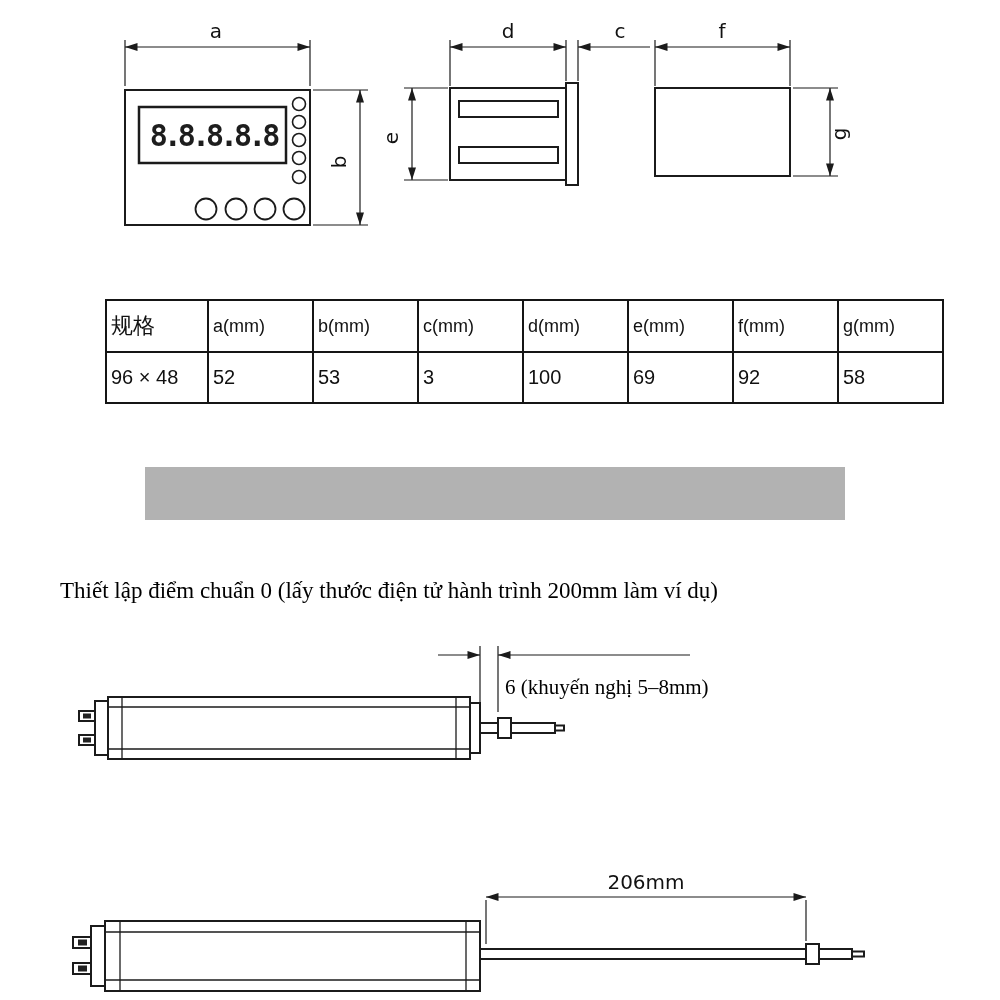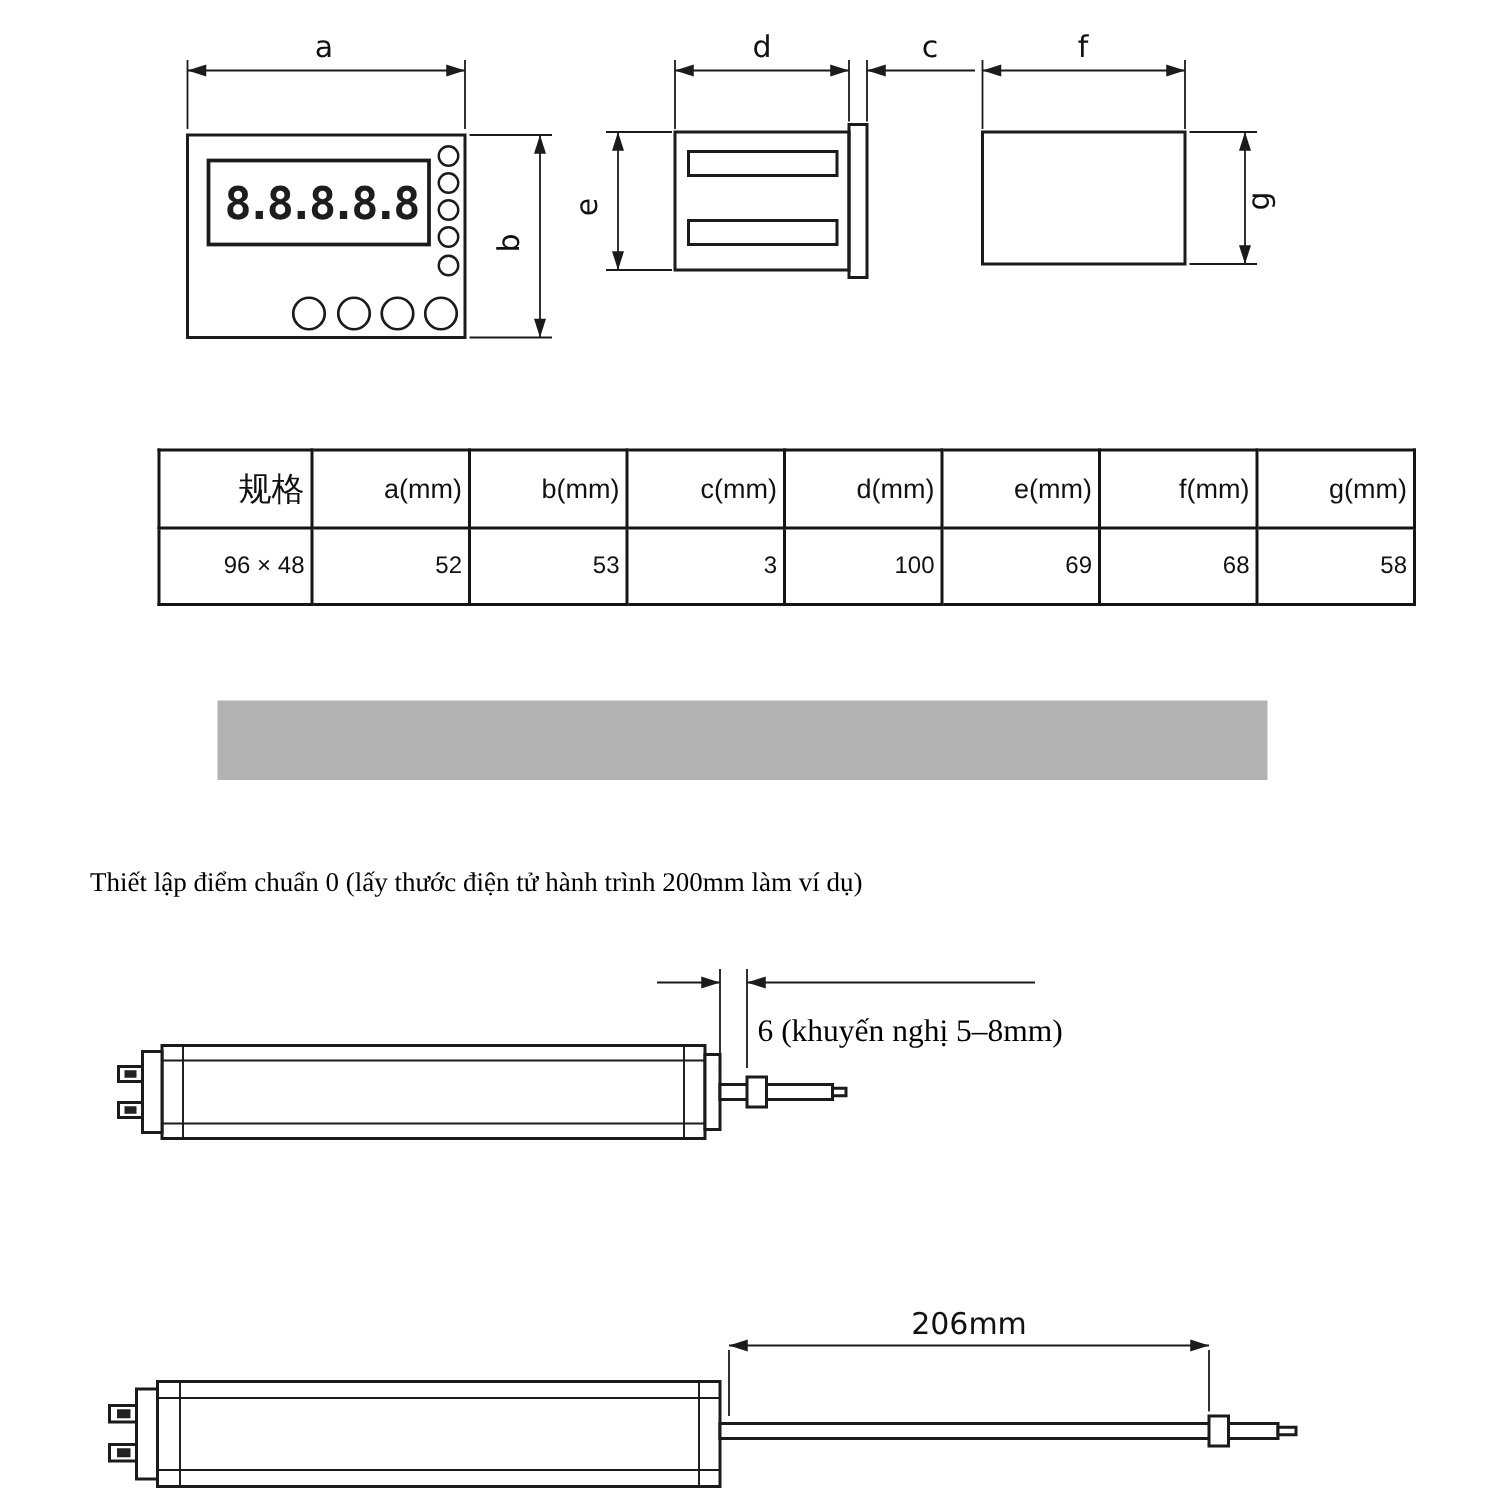--- a/index.html
+++ b/index.html
@@ -32,35 +32,35 @@
     stroke:none;
     letter-spacing:-4px;
   }
   .spec-table{
     position:absolute;left:105px;top:299px;z-index:2;
     border-collapse:collapse;table-layout:fixed;
     background:#fff;
   }
   .spec-table th,.spec-table td{
     border:2px solid #151515;
-    text-align:right;vertical-align:middle;
+    text-align:left;vertical-align:middle;
     font-weight:400;
     padding:0 4px;
   }
   .spec-table th{height:50px;font-size:18px;width:95px;}
   .spec-table th.first{width:92px;font-size:22px;}
-  .spec-table td{height:49px;font-size:16px;}
+  .spec-table td{height:49px;font-size:20px;}
   .gray-bar{
     position:absolute;left:145px;top:467px;z-index:2;
     width:700px;height:53px;background:#b2b2b2;
   }
   .section-title{
     position:absolute;z-index:2;
     font-family:"Liberation Serif",serif;
-    font-size:18px;color:#000;white-space:nowrap;
+    font-size:23px;color:#000;white-space:nowrap;
   }
   #title-zero{left:60px;top:578px;}
   #title-high{left:45px;top:826px;}
 </style>
 </head>
 <body>
 
 <div class="canvas">
 
   <svg class="drawing-layer" width="1000" height="1000" viewBox="0 0 1000 1000">
@@ -196,21 +196,21 @@
       <th>f(mm)</th>
       <th>g(mm)</th>
     </tr>
     <tr>
       <td>96 × 48</td>
       <td>52</td>
       <td>53</td>
       <td>3</td>
       <td>100</td>
       <td>69</td>
-      <td>68</td>
+      <td>92</td>
       <td>58</td>
     </tr>
   </tbody>
     </table>
 
   <div class="gray-bar"></div>
 
   <div class="section-title" id="title-zero">Thiết lập điểm chuẩn 0 (lấy thước điện tử hành trình 200mm làm ví dụ)</div>
 
 </div>

